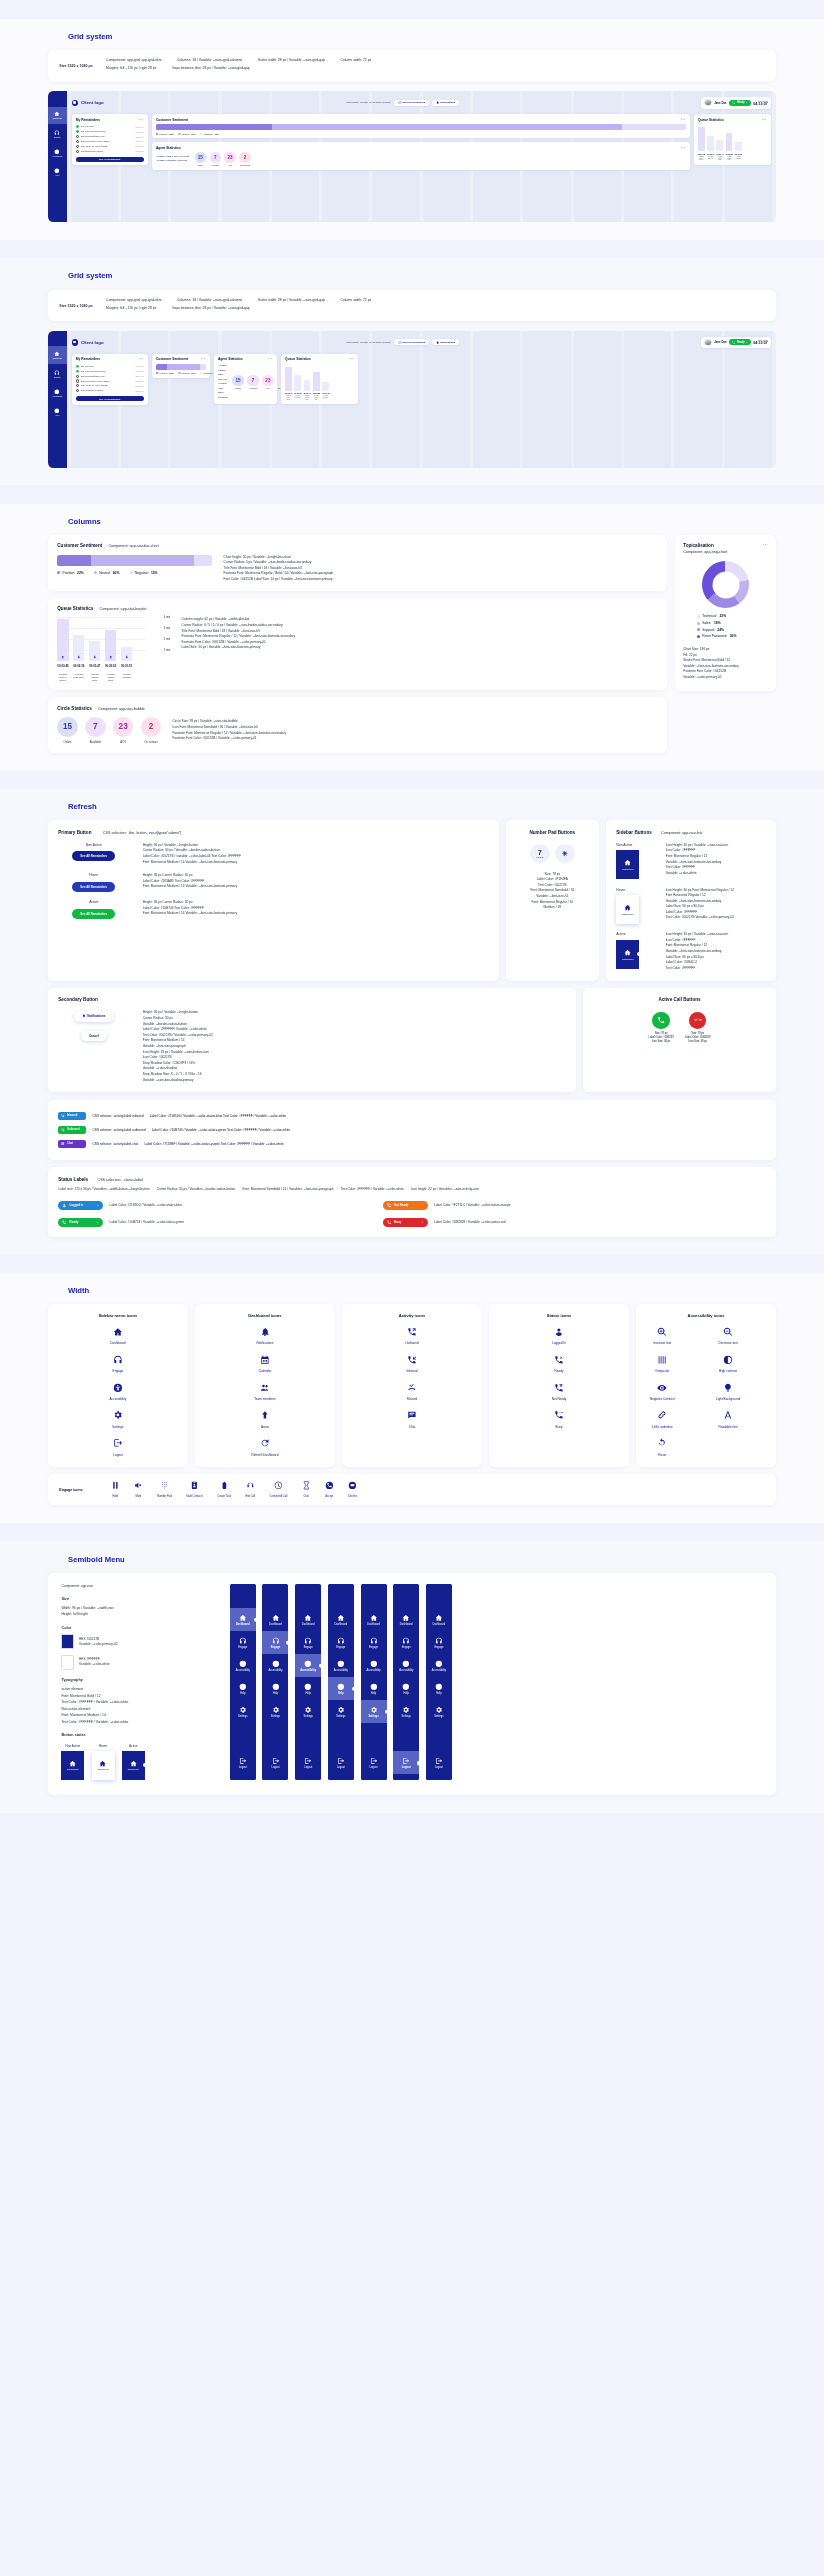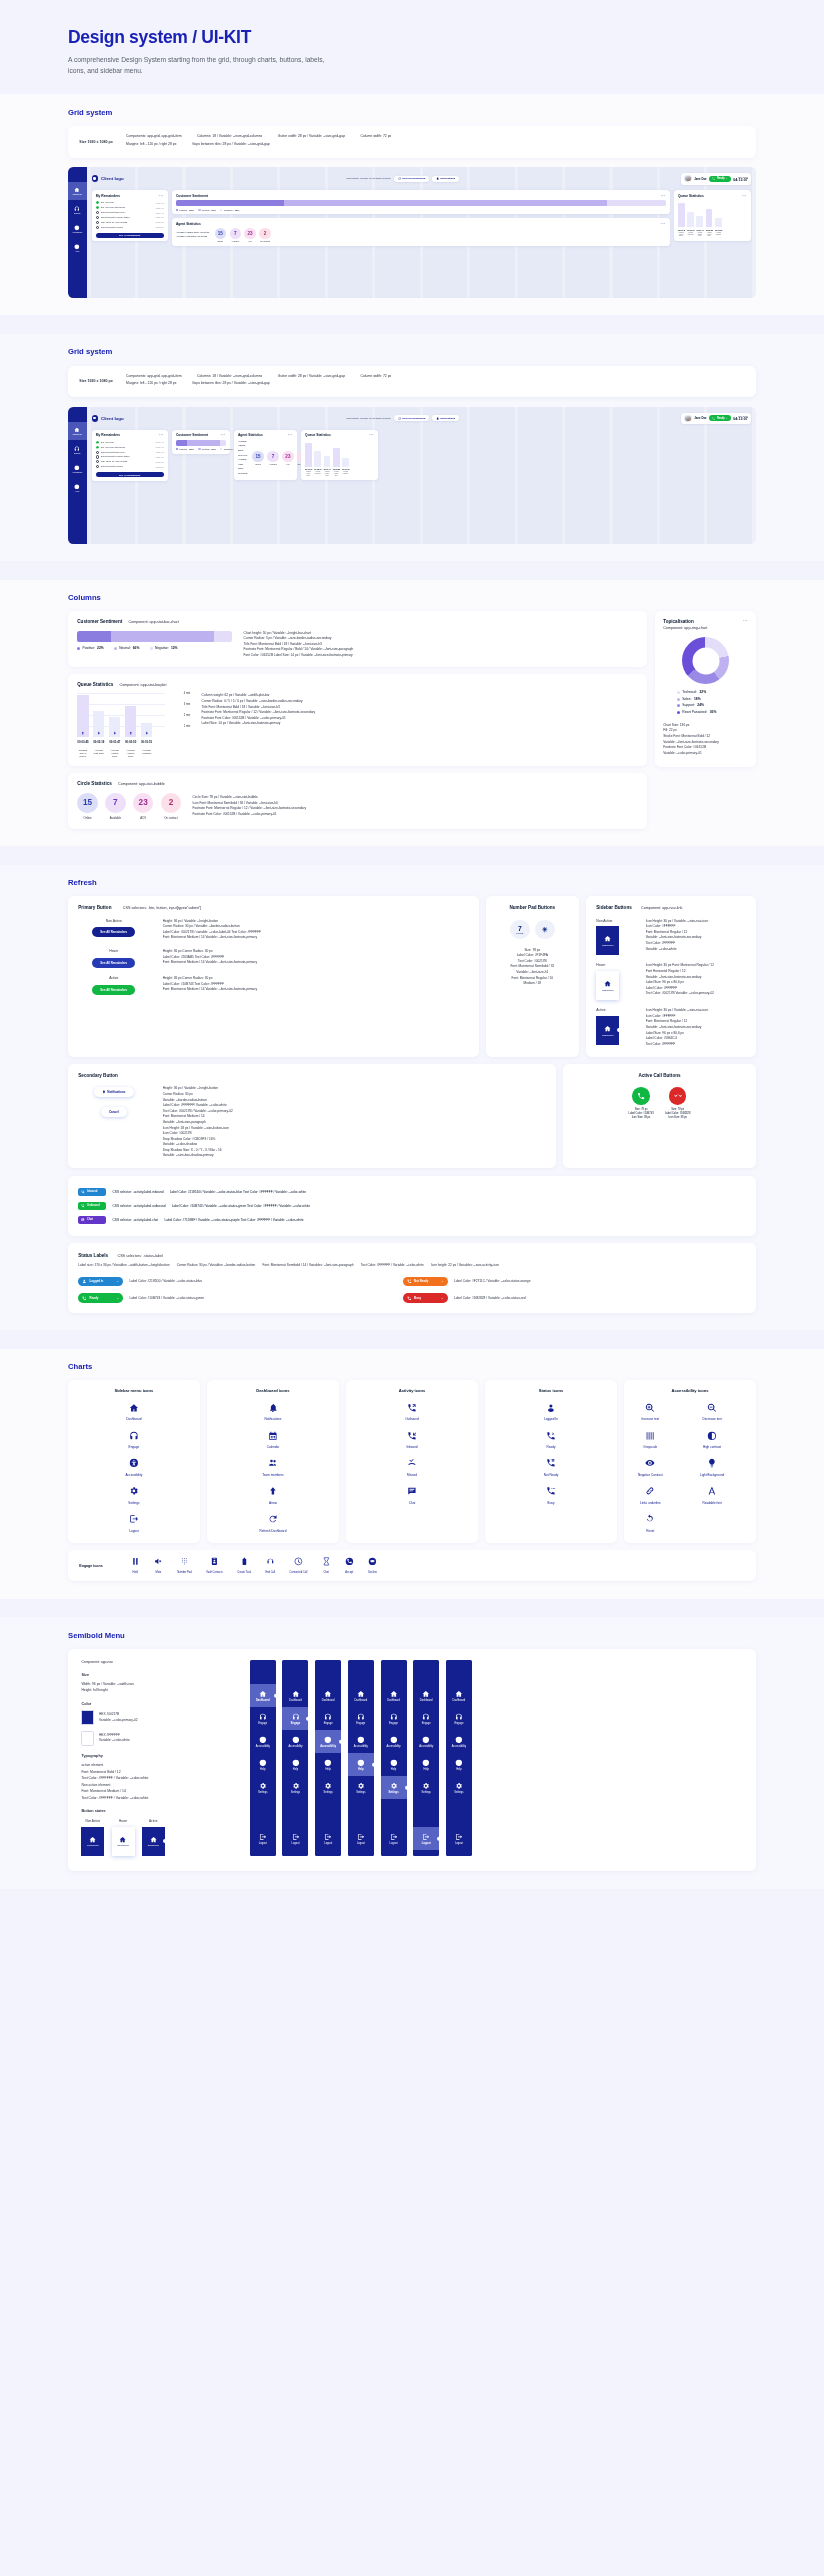--- a/index.html
+++ b/index.html
@@ -9,21 +9,21 @@
     color:#06152b; -webkit-font-smoothing:antialiased;
   }
   .page { width:824px; padding:0 0 31px 0; }
   .hdr { padding:27px 0 0 68px; }
   .hdr h1 { font-size:17.5px; font-weight:bold; color:#1a22b5; letter-spacing:-0.3px; }
   .hdr p { margin-top:7.2px; font-size:6.7px; color:#5a5f6e; line-height:1.55; max-width:268px; }
 
   .sectionband { background:#fbfbfe; margin-top:18.5px; padding:13.4px 0 17.5px 0; }
   .sectionband.alt { background:#f7f8fd; }
   .sec-title { font-size:7.7px; font-weight:bold; color:#1a22b5; padding-left:68px; margin-bottom:9.3px; }
-  .wrap { padding:0 68px; }
+  .wrap { padding:0 48px; }
 
   .card { background:#fff; border-radius:6.2px; box-shadow:0 1px 5.2px rgba(180,190,220,.18); }
 
   
   .gridcard { padding:8.2px 11.3px; display:flex; align-items:center; gap:13.4px; font-size:3.4px; color:#2c3242; }
   .gridcard .sz { font-weight:bold; font-size:3.6px; white-space:nowrap; }
   .gridrow { display:flex; gap:15.5px; margin-bottom:3.6px; }
   .gridrow span { white-space:nowrap; }
 
   
@@ -202,24 +202,20 @@
   .nitem.logout { margin-top:auto; }
   .btnstates { display:flex; gap:7.2px; margin-top:6.2px; }
   .bs { text-align:center; }
   .bs .bsl { font-size:3.1px; margin-bottom:3.1px; }
 </style>
 </head>
 <body>
 
 <div class="page">
 
-  <div class="hdr">
-    <h1>Design system / UI-KIT</h1>
-    <p>A comprehensive Design System starting from the grid, through charts, buttons, labels, icons, and sidebar menu.</p>
-  </div>
 
   <div class="sectionband">
     <div class="sec-title">Grid system</div>
     <div class="wrap">
       <div class="card gridcard">
         <div class="sz">Size 1920 x 1080 px</div>
         <div>
           <div class="gridrow">
             <span>Components: app-grid, app-grid-item</span>
             <span>Columns: 18 / Variable: --num-grid-columns</span>
@@ -1062,21 +1058,21 @@
                   <circle cx="21.4" cy="6" r="1.2"></circle>
                 </svg>Busy<span class="cv">⌄</span></span>
               <span class="stdesc">Label Color: #DB2828 / Variable: --color-status-red</span>
             </div>
           </div>
       </div>
     </div>
   </div>
 
   <div class="sectionband">
-    <div class="sec-title">Charts</div>
+    <div class="sec-title">Width</div>
     <div class="wrap">
       <div class="iconcols" id="iconcols">
           <div class="icard">
             <h5>Sidebar menu icons</h5>
             <div class="iconlist">
               <div class="icell"><svg viewBox="0 0 24 24" class="">
                   <path d="M12 3L2 12h3v9h6v-6h2v6h6v-9h3L12 3z"></path>
                 </svg><div class="il">Dashboard</div></div>
               <div class="icell"><svg viewBox="0 0 24 24" class="">
                   <path d="M12 2a9 9 0 00-9 9v6a3 3 0 003 3h2v-8H5v-1a7 7 0 0114 0v1h-3v8h2a3 3 0 003-3v-6a9 9 0 00-9-9z"></path>

